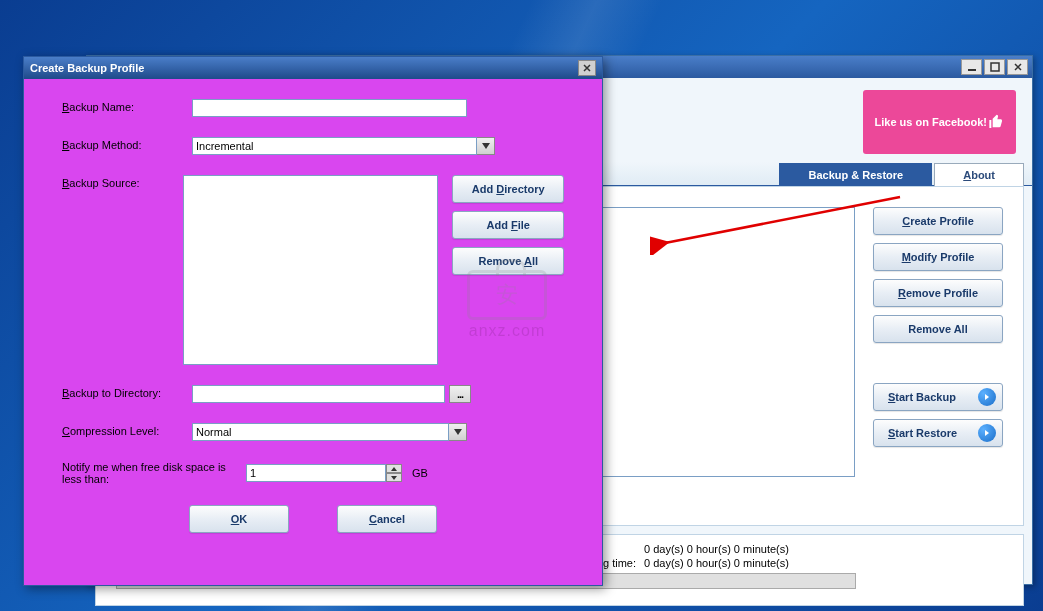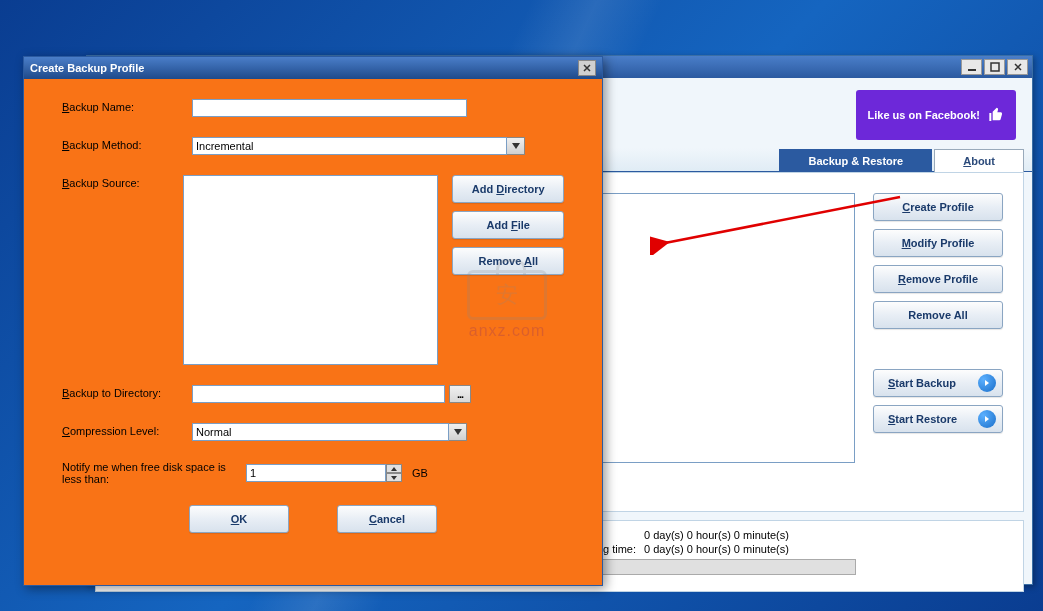--- a/index.html
+++ b/index.html
@@ -6,21 +6,21 @@
 body { width: 1043px; height: 611px; background: linear-gradient(135deg, #0a3d91 0%, #1565c0 50%, #0a3d91 100%); position: relative; overflow: hidden; }
 body::before { content: ''; position: absolute; inset: 0; background: linear-gradient(115deg, transparent 40%, rgba(255,255,255,0.1) 45%, transparent 50%); }
 
 .main-window { position: absolute; left: 86px; top: 55px; width: 947px; height: 530px; background: #f0f6fb; border: 1px solid #3a6ea5; box-shadow: 2px 2px 6px rgba(0,0,0,0.3); }
 .main-titlebar { height: 22px; background: linear-gradient(to bottom, #4a7ec9 0%, #2b5aa0 100%); display: flex; align-items: center; justify-content: flex-end; padding: 0 4px; gap: 2px; }
 .titlebar-btn { width: 21px; height: 16px; background: #e8e8e8; border: 1px solid #999; display: flex; align-items: center; justify-content: center; cursor: pointer; }
 .titlebar-btn svg { width: 10px; height: 10px; }
 
 .main-top { display: flex; justify-content: space-between; align-items: center; padding: 12px 16px 8px; }
 .app-title { font-size: 14px; font-style: italic; font-weight: bold; color: #2b4a7a; }
-.fb-button { background: #6d28d9; color: #fff; padding: 17px 12px; border-radius: 3px; font-size: 12px; font-weight: bold; display: flex; align-items: center; gap: 8px; cursor: pointer; }
+.fb-button { background: #ec4899; color: #fff; padding: 24px 12px; border-radius: 3px; font-size: 12px; font-weight: bold; display: flex; align-items: center; gap: 1px; cursor: pointer; }
 .fb-button svg { width: 16px; height: 16px; fill: #fff; }
 
 .tab-strip { display: flex; justify-content: flex-end; padding: 0 8px; gap: 0; background: linear-gradient(to bottom, #f0f6fb 0%, #e0ecf5 100%); border-bottom: 1px solid #2b5aa0; }
 .tab { padding: 5px 28px; background: #fff; border: 1px solid #9ab; border-bottom: none; margin-left: 2px; cursor: pointer; color: #2b4a7a; font-weight: bold; position: relative; top: 1px; }
 .tab.active { background: #2b5aa0; color: #fff; border-color: #2b5aa0; }
 .tab .underline { text-decoration: underline; }
 
 .main-content { padding: 20px; display: flex; gap: 18px; background: #fff; margin: 0 8px 8px; border: 1px solid #c0d4e5; min-height: 340px; }
 .profile-list { flex: 1; background: #fff; border: 1px solid #7a9ec5; height: 270px; }
 .side-buttons { display: flex; flex-direction: column; gap: 8px; width: 130px; }
@@ -28,21 +28,21 @@
 .btn3d .underline { text-decoration: underline; }
 .btn3d.with-icon { justify-content: space-between; padding: 0 6px 0 14px; }
 .circle-icon { width: 18px; height: 18px; background: radial-gradient(circle at 30% 30%, #5bb0ff, #1a6ec9); border-radius: 50%; display: flex; align-items: center; justify-content: center; }
 .circle-icon svg { width: 10px; height: 10px; fill: #fff; }
 
 .status-area { padding: 6px 20px 16px; background: #fff; margin: 0 8px 8px; border: 1px solid #c0d4e5; }
 .status-row { display: flex; gap: 8px; margin: 2px 0; font-size: 11px; }
 .status-label { width: 520px; text-align: right; }
 .progress-track { height: 16px; background: #e0e0e0; border: 1px solid #aaa; margin-top: 4px; width: 740px; }
 
-.dialog { position: absolute; left: 23px; top: 56px; width: 580px; height: 530px; background: #f97316; border: 1px solid #2b5aa0; box-shadow: 3px 3px 10px rgba(0,0,0,0.4); z-index: 10; }
+.dialog { position: absolute; left: 23px; top: 56px; width: 580px; height: 530px; background: #d946ef; border: 1px solid #2b5aa0; box-shadow: 3px 3px 10px rgba(0,0,0,0.4); z-index: 10; }
 .dialog-titlebar { height: 22px; background: linear-gradient(to bottom, #4a7ec9 0%, #1f4a8a 100%); color: #fff; display: flex; align-items: center; justify-content: space-between; padding: 0 6px; font-size: 12px; font-weight: bold; }
 .dialog-close { width: 18px; height: 16px; background: #d0d0d0; border: 1px solid #888; display: flex; align-items: center; justify-content: center; cursor: pointer; }
 .dialog-body { padding: 20px 38px; }
 .form-row { display: flex; align-items: flex-start; margin-bottom: 20px; }
 .form-label { width: 130px; padding-top: 2px; }
 .form-label .underline { text-decoration: underline; }
 .text-input { height: 18px; border: 1px solid #7a9ec5; background: #fff; padding: 0 3px; }
 .combo { display: flex; }
 .combo .text-input { flex: 1; }
 .combo-btn { width: 18px; height: 18px; background: linear-gradient(to bottom, #f0f0f0, #d0d0d0); border: 1px solid #888; border-left: none; display: flex; align-items: center; justify-content: center; cursor: pointer; }
@@ -175,21 +175,21 @@
   </div>
   <div class="dialog-body">
 
     <div class="form-row">
       <div class="form-label"><span class="underline">B</span>ackup Name:</div>
       <input class="text-input" style="width: 275px;" value="">
     </div>
 
     <div class="form-row">
       <div class="form-label"><span class="underline">B</span>ackup Method:</div>
-      <div class="combo" style="width:333px">
+      <div class="combo" style="width:303px">
         <input class="text-input" value="Incremental" style="">
         <div class="combo-btn">
             <svg width="8" height="6" viewBox="0 0 8 6">
               <path d="M0 0 L8 0 L4 6 Z" fill="#333"></path>
             </svg>
           </div>
       </div>
     </div>
 
     <div class="form-row">

